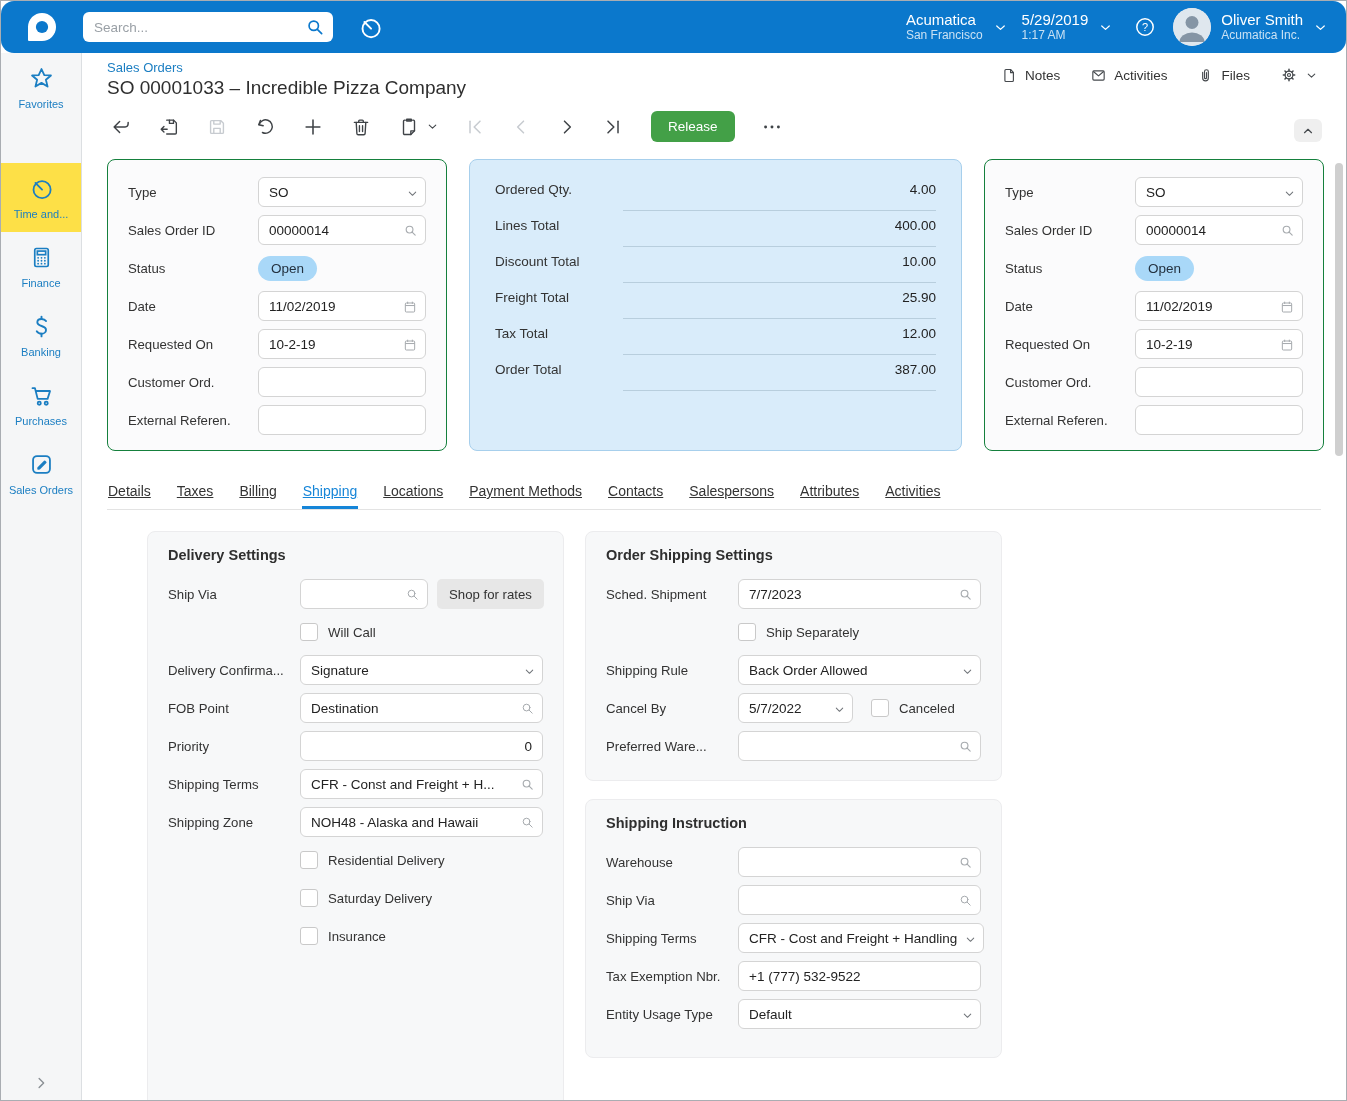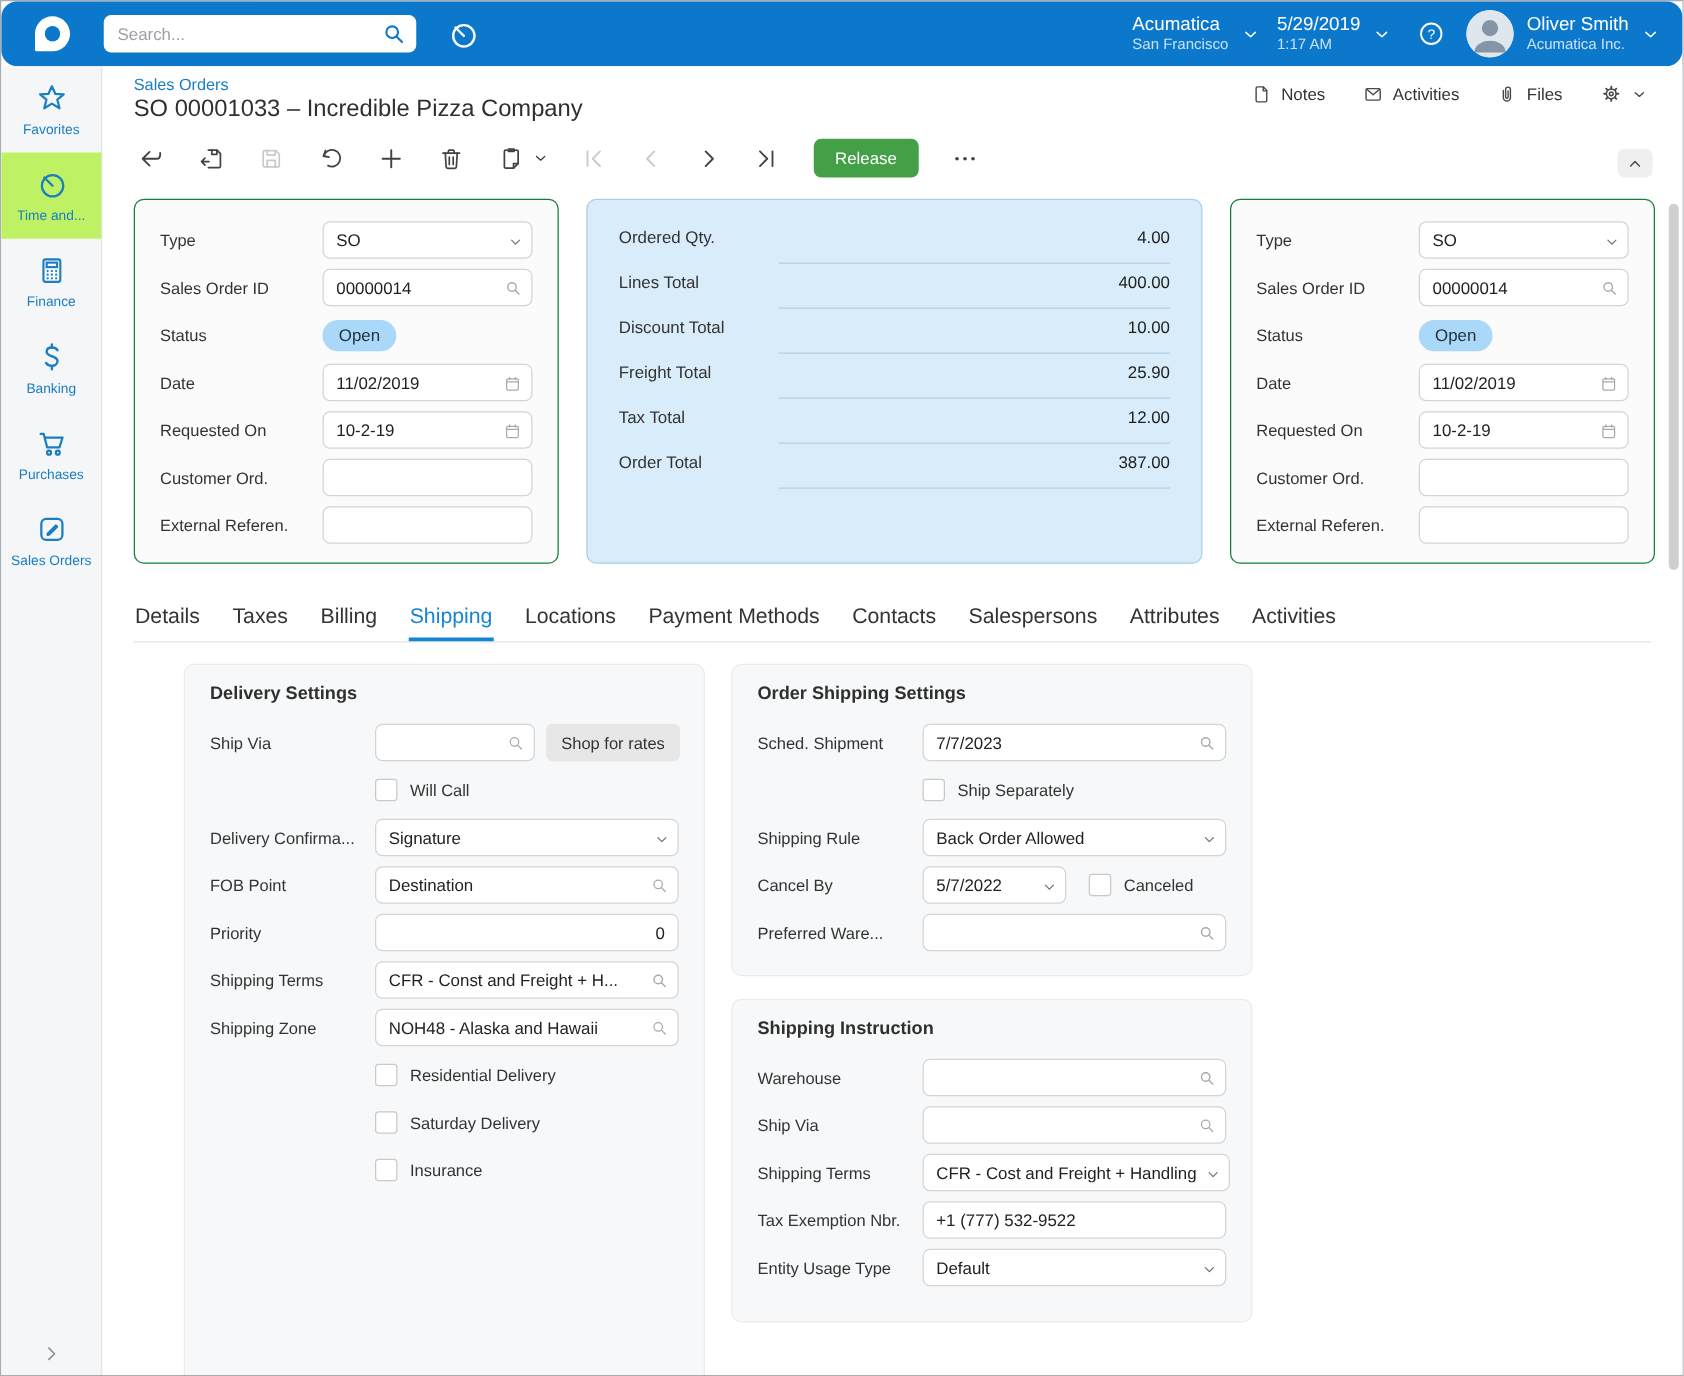--- a/index.html
+++ b/index.html
@@ -18,21 +18,21 @@
   .tb-block { text-align:left; color:#fff; line-height:1.15; }
   .tb-block .l1 { font-size:15px; }
   .tb-block .l2 { font-size:12px; color:rgba(255,255,255,.78); }
   .tb-chev { color:#fff; margin:0 14px 0 10px; }
   .help { width:24px; height:24px; margin:0 16px 0 6px; color:#fff; }
   .avatar { width:38px; height:38px; border-radius:50%; overflow:hidden; background:#dfe7ee; flex:0 0 auto; margin-right:10px; }
 
   
   .sidebar { position:absolute; top:52px; left:0; width:81px; bottom:0; background:#f5f6f7; border-right:1px solid #dcdfe2; }
   .sb-item { display:flex; flex-direction:column; align-items:center; justify-content:center; height:69px; color:#1b7ec2; cursor:pointer; }
-  .sb-item.active { background:#bef264; }
+  .sb-item.active { background:#fde047;margin-top:41px; }
   .sb-item .lbl { font-size:11px; margin-top:6px; max-width:74px; white-space:nowrap; overflow:hidden; }
   .sb-expand { position:absolute; bottom:8px; left:0; right:0; text-align:center; color:#8a8f94; cursor:pointer; }
 
   
   .main { position:absolute; top:52px; left:81px; right:0; bottom:0; background:#fff; }
   .breadcrumb { position:absolute; top:7px; left:25px; font-size:13px; color:#1b7ec2; cursor:pointer; }
   .page-title { position:absolute; top:24px; left:25px; font-size:19px; color:#2f2f2f; }
   .head-actions { position:absolute; top:13px; right:28px; display:flex; align-items:center; gap:30px; }
   .ha-item { display:flex; align-items:center; gap:7px; font-size:13.5px; color:#333; cursor:pointer; }
   .ha-item .ic { color:#45494d; }
@@ -57,21 +57,21 @@
   .input.num .ival { text-align:right; }
   .pill { display:inline-block; height:25px; line-height:25px; padding:0 13px; border-radius:13px; background:#a9d8f8; color:#243240; font-size:13.5px; }
 
   .card-totals { width:493px; height:292px; background:#d9ecfa; border:1px solid #a7cfec; border-radius:8px; padding:20px 25px 0 25px; }
   .trow { display:flex; margin-bottom:5px; }
   .tlabel { width:128px; font-size:13.5px; color:#333; padding-top:2px; flex:0 0 auto; }
   .tval { flex:1; text-align:right; font-size:13.5px; color:#222; border-bottom:1px solid #b8cedd; padding:2px 0 13px; }
 
   
   .tabs { position:absolute; top:424px; left:25px; right:25px; display:flex; gap:24px; border-bottom:1px solid #e3e3e3; }
-  .tab { font-size:17px; color:#333; padding:6px 1px 10px; cursor:pointer; }
+  .tab { font-size:14px; color:#333; padding:6px 1px 10px; cursor:pointer;text-decoration:underline; }
   .tab.active { color:#1585d8; padding-bottom:7px; border-bottom:3px solid #1585d8; }
 
   
   .panels { position:absolute; top:478px; left:25px; display:flex; gap:21px; align-items:flex-start; }
   .panel { background:#f7f8f9; border:1px solid #ececee; border-radius:8px; padding:15px 20px; }
   .panel h3 { font-size:14.5px; color:#2f2f2f; margin-bottom:16px; font-weight:bold; }
   .p-delivery { width:417px; height:620px;margin-left:40px; }
   .col2 { display:flex; flex-direction:column; gap:18px; width:417px; }
   .p-ordership { height:250px; }
   .p-instruction { height:259px; }

